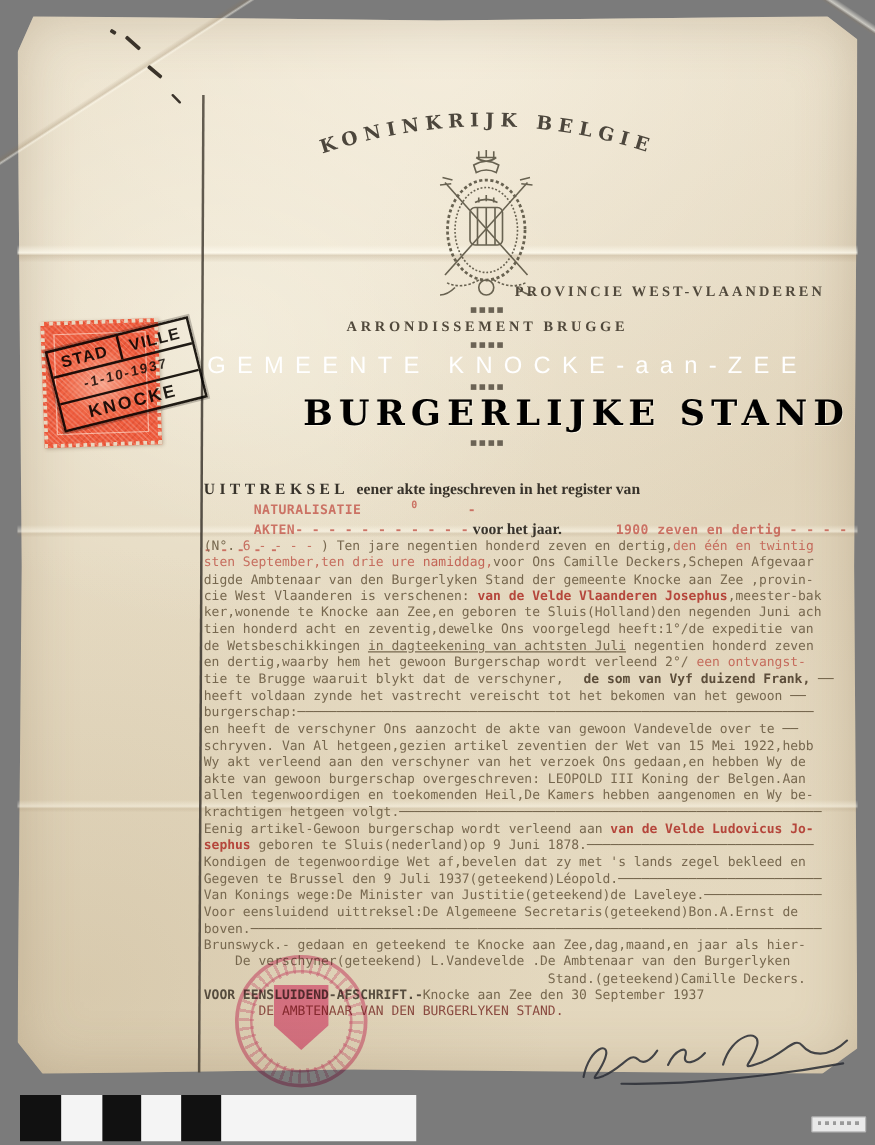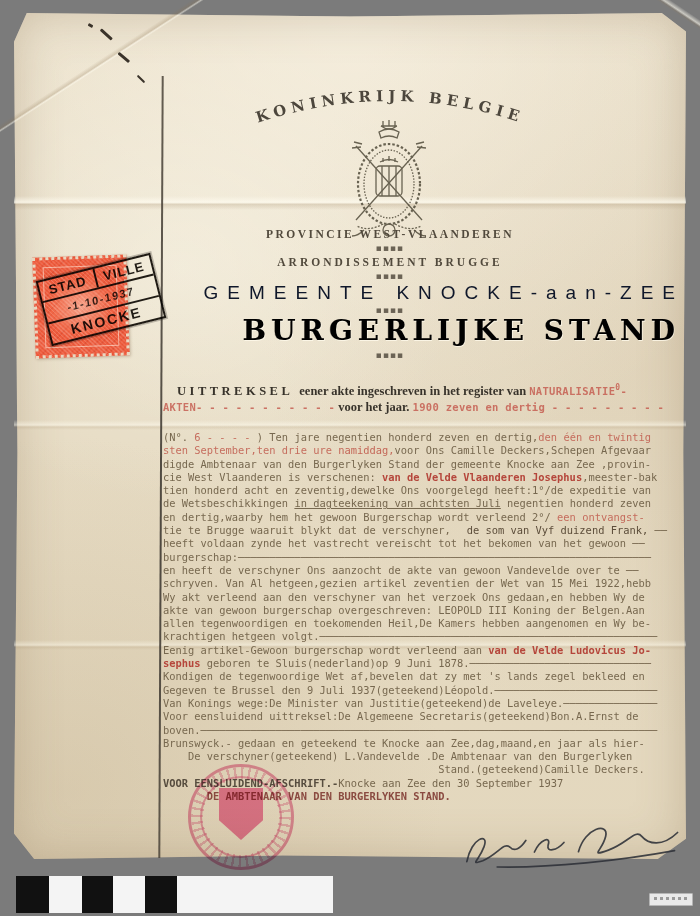--- a/index.html
+++ b/index.html
@@ -31,52 +31,52 @@
   .staple{position:absolute;background:#3a332a;border-radius:1px;}
   .st1{left:99px;top:33px;width:15px;height:2.5px;transform:rotate(42deg);}
   .st2{left:117px;top:56px;width:14px;height:2.5px;transform:rotate(40deg);}
   .st3{left:136px;top:78px;width:10px;height:2px;transform:rotate(45deg);}
   .st4{left:88px;top:24px;width:5px;height:3px;transform:rotate(30deg);}
 
   .margin-line{position:absolute;left:160px;top:76px;width:1.6px;height:782px;
     background:linear-gradient(#4a4338,#35302a 60%,#4a4338);transform:rotate(.25deg);opacity:.85;}
   .arc-svg{position:absolute;left:228px;top:80px;}
   .emblem-svg{position:absolute;left:334px;top:118px;opacity:.88;}
-  .h-prov{position:absolute;left:120px;top:228px;width:540px;text-align:center;
+  .h-prov{position:absolute;left:120px;top:228px;width:540px;text-align:right;
     font:bold 11.5px "Liberation Serif",serif;letter-spacing:2.5px;color:#51493c;}
   .h-arr{position:absolute;left:120px;top:256px;width:540px;text-align:center;
     font:bold 11.5px "Liberation Serif",serif;letter-spacing:3px;color:#51493c;}
-  .h-gem{position:absolute;left:104px;top:282px;width:580px;text-align:right;
-    font:400 19px "Liberation Sans",sans-serif;letter-spacing:9px;color:#0f172a;white-space:nowrap;}
+  .h-gem{position:absolute;left:116px;top:282px;width:580px;text-align:center;
+    font:400 19px "Liberation Sans",sans-serif;letter-spacing:9px;color:#ffffff;white-space:nowrap;}
   .h-bs{position:absolute;left:100px;top:314px;width:580px;text-align:right;
     font:bold 28px "DejaVu Serif",serif;letter-spacing:5px;color:#000000;
     text-shadow:.6px .6px 0 rgba(255,250,235,.8), -.4px -.4px 0 rgba(60,50,40,.35);}
   .divider{position:absolute;left:120px;width:540px;text-align:center;font:bold 9px "DejaVu Sans",sans-serif;
     letter-spacing:1px;color:#6b6355;}
   .dv1{top:243px}.dv2{top:271px}.dv3{top:305px}.dv4{top:350px}
 
   
   .intro{position:absolute;left:163px;top:383px;width:520px;
     font:bold 12.5px "Liberation Serif",serif;color:#38332b;line-height:16px;}
-  .intro .lead{letter-spacing:3.5px;padding-left:14px;padding-right:6px;}
-  .red-type{font:bold 10.5px "DejaVu Sans Mono",monospace;color:#c4574b;opacity:.8;letter-spacing:.3px;}
+  .intro .lead{letter-spacing:3.5px;padding-right:6px;}
+  .red-type{font:bold 10.5px "DejaVu Sans Mono",monospace;color:#c4574b;opacity:.8;letter-spacing:.3px;margin-left:40px;}
   .intro sup{font-size:8px;}
 
   
   .bodytext{position:absolute;left:163px;top:431px;width:519px;height:428px;overflow:hidden;
     font:10.4px "DejaVu Sans Mono",monospace;line-height:13.3px;color:#77684f;}
   .bline{white-space:pre;overflow:hidden;height:13.3px;}
   .sg-k{color:#77684f;}
   .sg-r{color:#c05a4c;opacity:.85;}
   .sg-rb{color:#b5463b;font-weight:bold;}
-  .sg-b{color:#5c4d3a;font-weight:normal;padding-left:16px;}
+  .sg-b{color:#5c4d3a;font-weight:bold;padding-left:16px;}
   .sg-ku{color:#77684f;text-decoration:underline;}
   .sg-ru{color:#c05a4c;opacity:.9;}
   .sg-d{color:#564c3e;font-weight:bold;}
-  .sg-rd{color:#8a4a40;font-weight:bold;}
+  .sg-rd{color:#8a4a40;font-weight:normal;}
 
   
   .stamp{position:absolute;left:34px;top:256px;width:88px;height:95px;transform:rotate(-2deg);
     background:
       radial-gradient(55% 45% at 50% 50%, rgba(255,220,200,.55), rgba(255,160,120,.15) 60%, transparent 75%),
       repeating-linear-gradient(45deg, rgba(255,255,255,.22) 0 1px, transparent 1px 3px),
       repeating-linear-gradient(-45deg, rgba(180,40,20,.25) 0 1px, transparent 1px 4px),
       #ee5b3c;
     border:3px dotted rgba(233,222,200,.95);box-shadow:1px 1px 3px rgba(90,60,30,.3);}
   .stamp-inner{position:absolute;left:7px;top:7px;right:7px;bottom:7px;border:1px solid rgba(255,235,220,.6);}
@@ -173,20 +173,21 @@
   <div class="intro">
     <div><span class="lead">UITTREKSEL</span><span>eener akte ingeschreven in het register van</span> <span class="red-type">NATURALISATIE</span><sup class="red-type">0</sup><span class="red-type">-</span></div>
     <div><span class="red-type">AKTEN- - - - - - - - - - -</span> <span>voor het jaar.</span> <span class="red-type">1900 zeven en dertig - - - - - - - - -</span></div>
   </div>
 
   <div class="bodytext">
       <div class="bline"><span class="sg-k">(N°. </span><span class="sg-r">6 - - - - </span><span class="sg-k">) Ten jare negentien honderd zeven en dertig,</span><span class="sg-r">den één en twintig</span></div>
       <div class="bline"><span class="sg-r">sten September,ten drie ure </span><span class="sg-ru">namiddag</span><span class="sg-r">,</span><span class="sg-k">voor Ons Camille Deckers,Schepen Afgevaar</span></div>
       <div class="bline"><span class="sg-k">digde Ambtenaar van den Burgerlyken Stand der gemeente Knocke aan Zee ,provin-</span></div>
       <div class="bline"><span class="sg-k">cie West Vlaanderen is verschenen: </span><span class="sg-rb">van de Velde Vlaanderen Josephus</span><span class="sg-k">,meester-bak</span></div>
+      <div class="bline"><span class="sg-k">ker,wonende te Knocke aan Zee,en geboren te Sluis(Holland)den negenden Juni ach</span></div>
       <div class="bline"><span class="sg-k">tien honderd acht en zeventig,dewelke Ons voorgelegd heeft:1°/de expeditie van</span></div>
       <div class="bline"><span class="sg-k">de Wetsbeschikkingen </span><span class="sg-ku">in dagteekening van achtsten Juli</span><span class="sg-k"> negentien honderd zeven</span></div>
       <div class="bline"><span class="sg-k">en dertig,waarby hem het gewoon Burgerschap wordt verleend 2°/ </span><span class="sg-r">een ontvangst-</span></div>
       <div class="bline"><span class="sg-k">tie te Brugge waaruit blykt dat de verschyner,</span><span class="sg-b">de som van Vyf duizend Frank,</span><span class="sg-k"> ──</span></div>
       <div class="bline"><span class="sg-k">heeft voldaan zynde het vastrecht vereischt tot het bekomen van het gewoon ──</span></div>
       <div class="bline"><span class="sg-k">burgerschap:──────────────────────────────────────────────────────────────────</span></div>
       <div class="bline"><span class="sg-k">en heeft de verschyner Ons aanzocht de akte van gewoon Vandevelde over te ──</span></div>
       <div class="bline"><span class="sg-k">schryven. Van Al hetgeen,gezien artikel zeventien der Wet van 15 Mei 1922,hebb</span></div>
       <div class="bline"><span class="sg-k">Wy akt verleend aan den verschyner van het verzoek Ons gedaan,en hebben Wy de</span></div>
       <div class="bline"><span class="sg-k">akte van gewoon burgerschap overgeschreven: LEOPOLD III Koning der Belgen.Aan</span></div>

